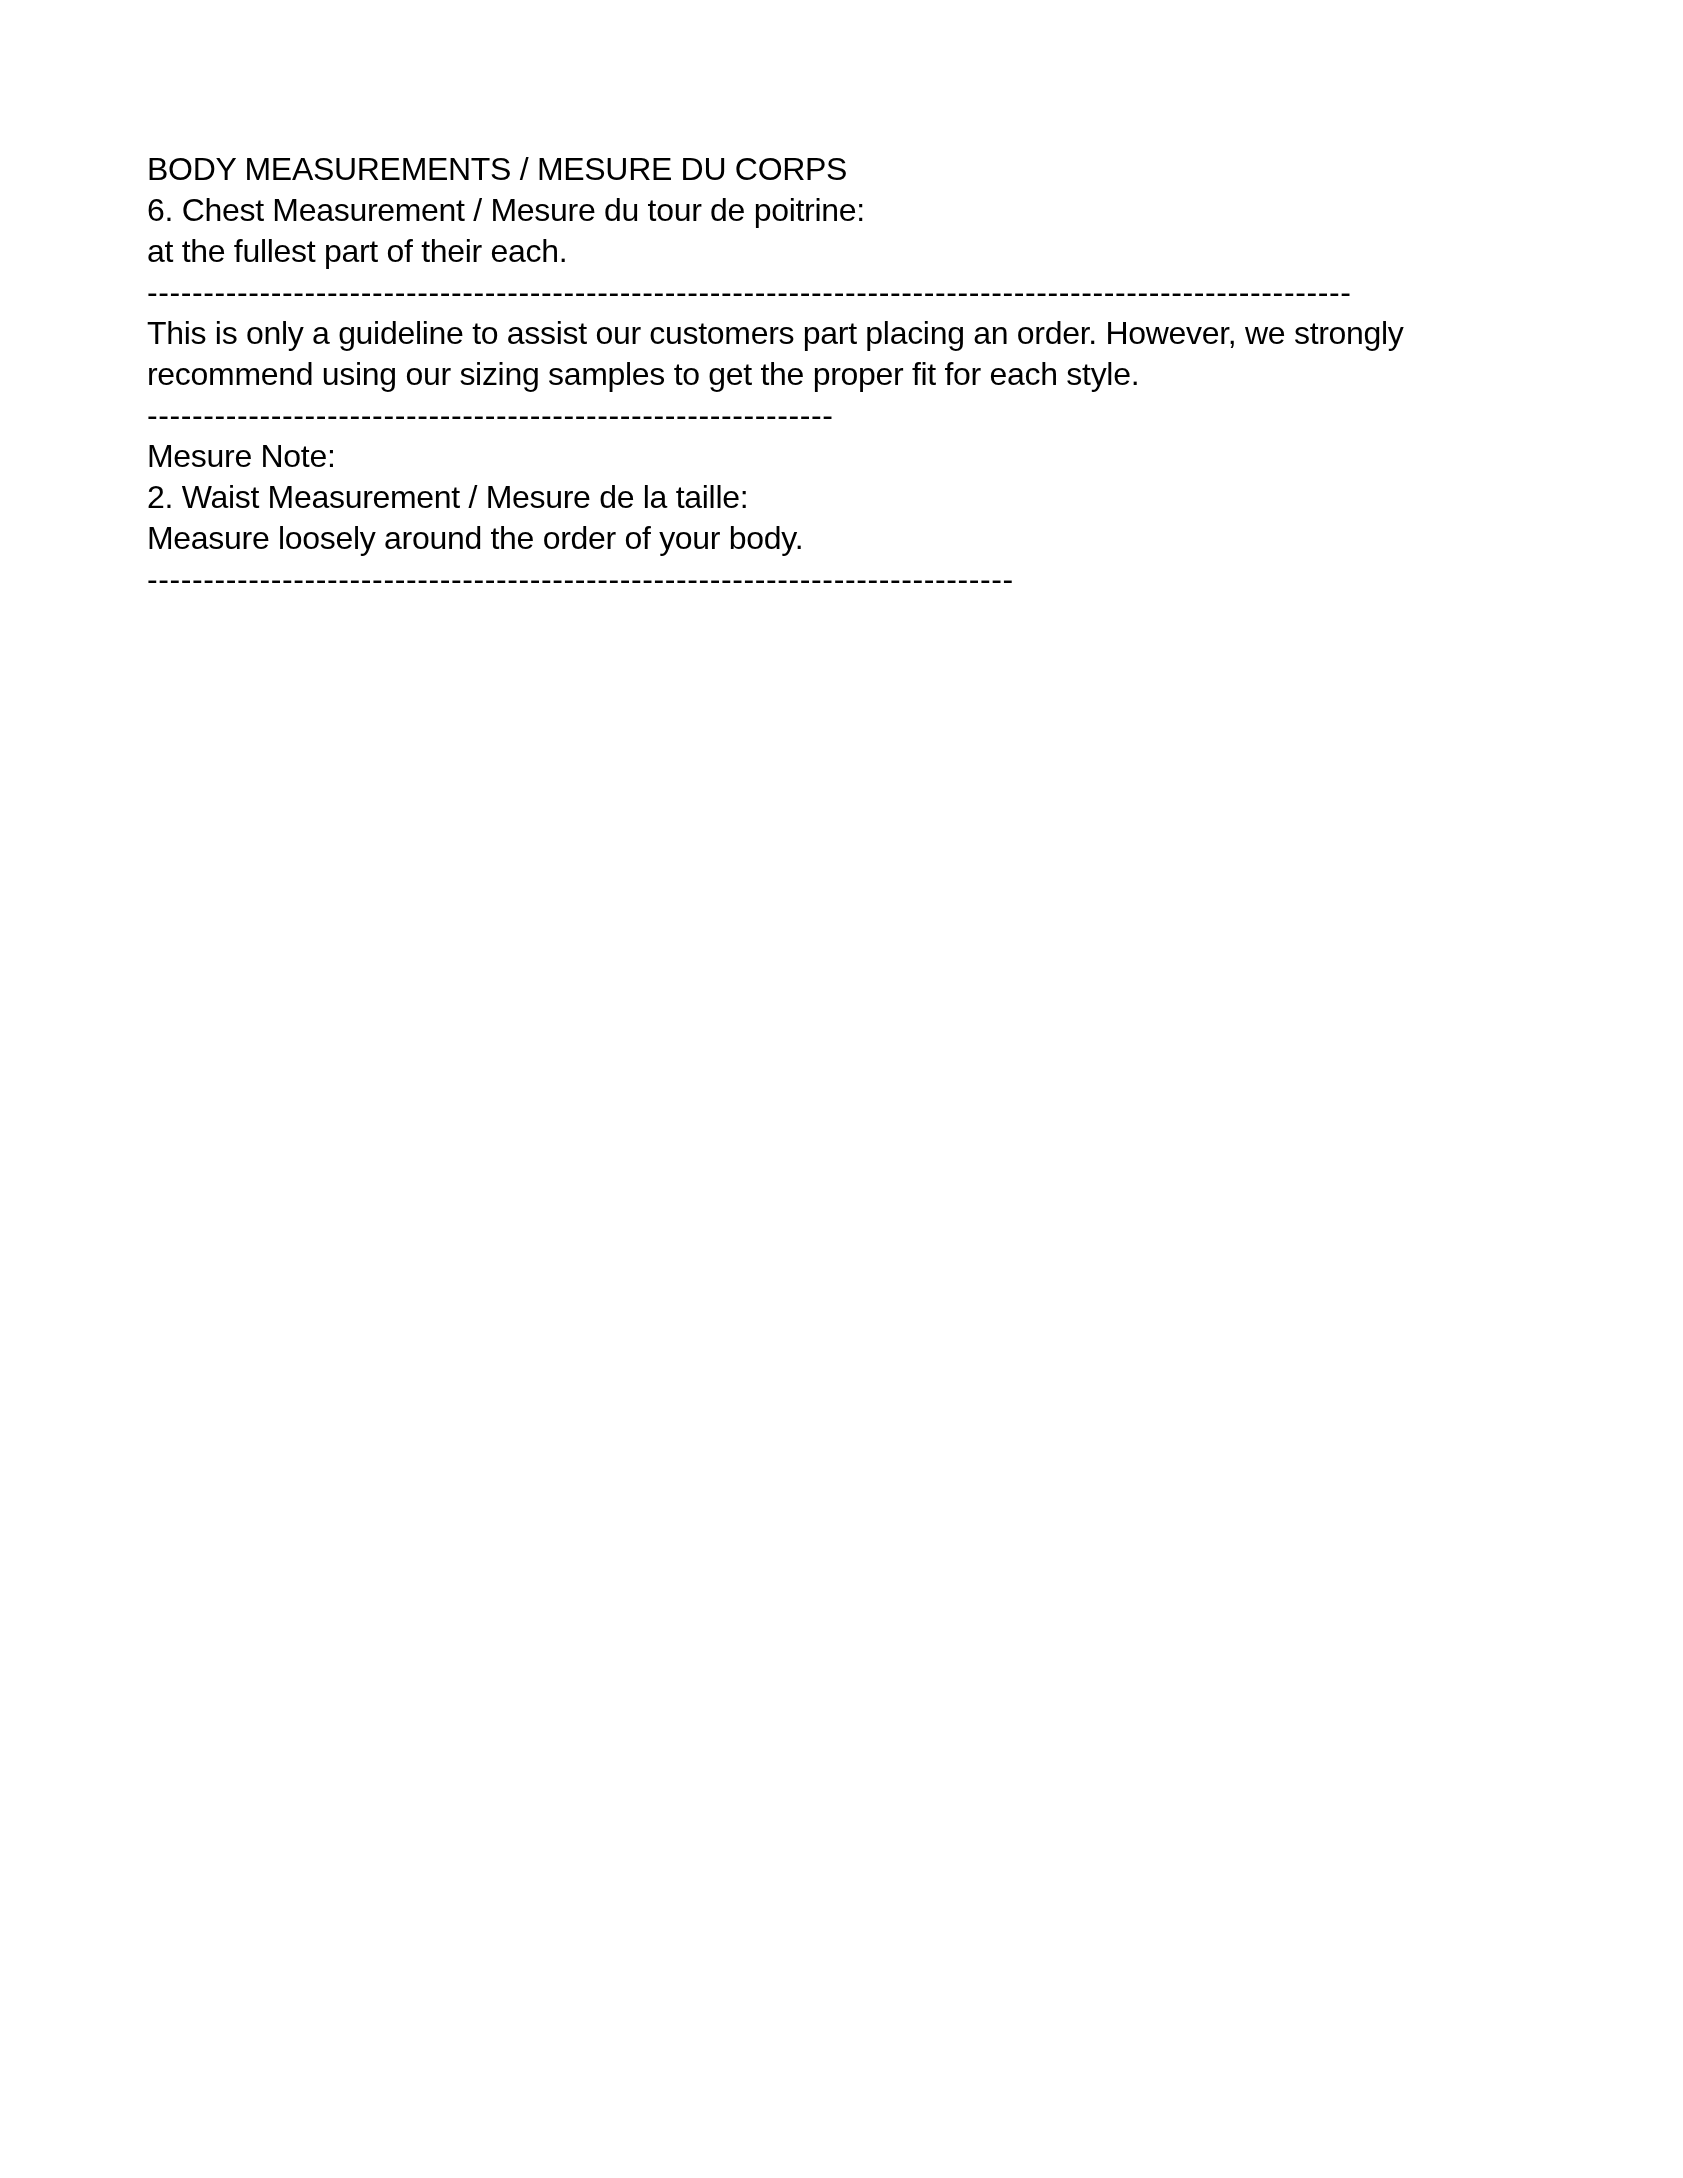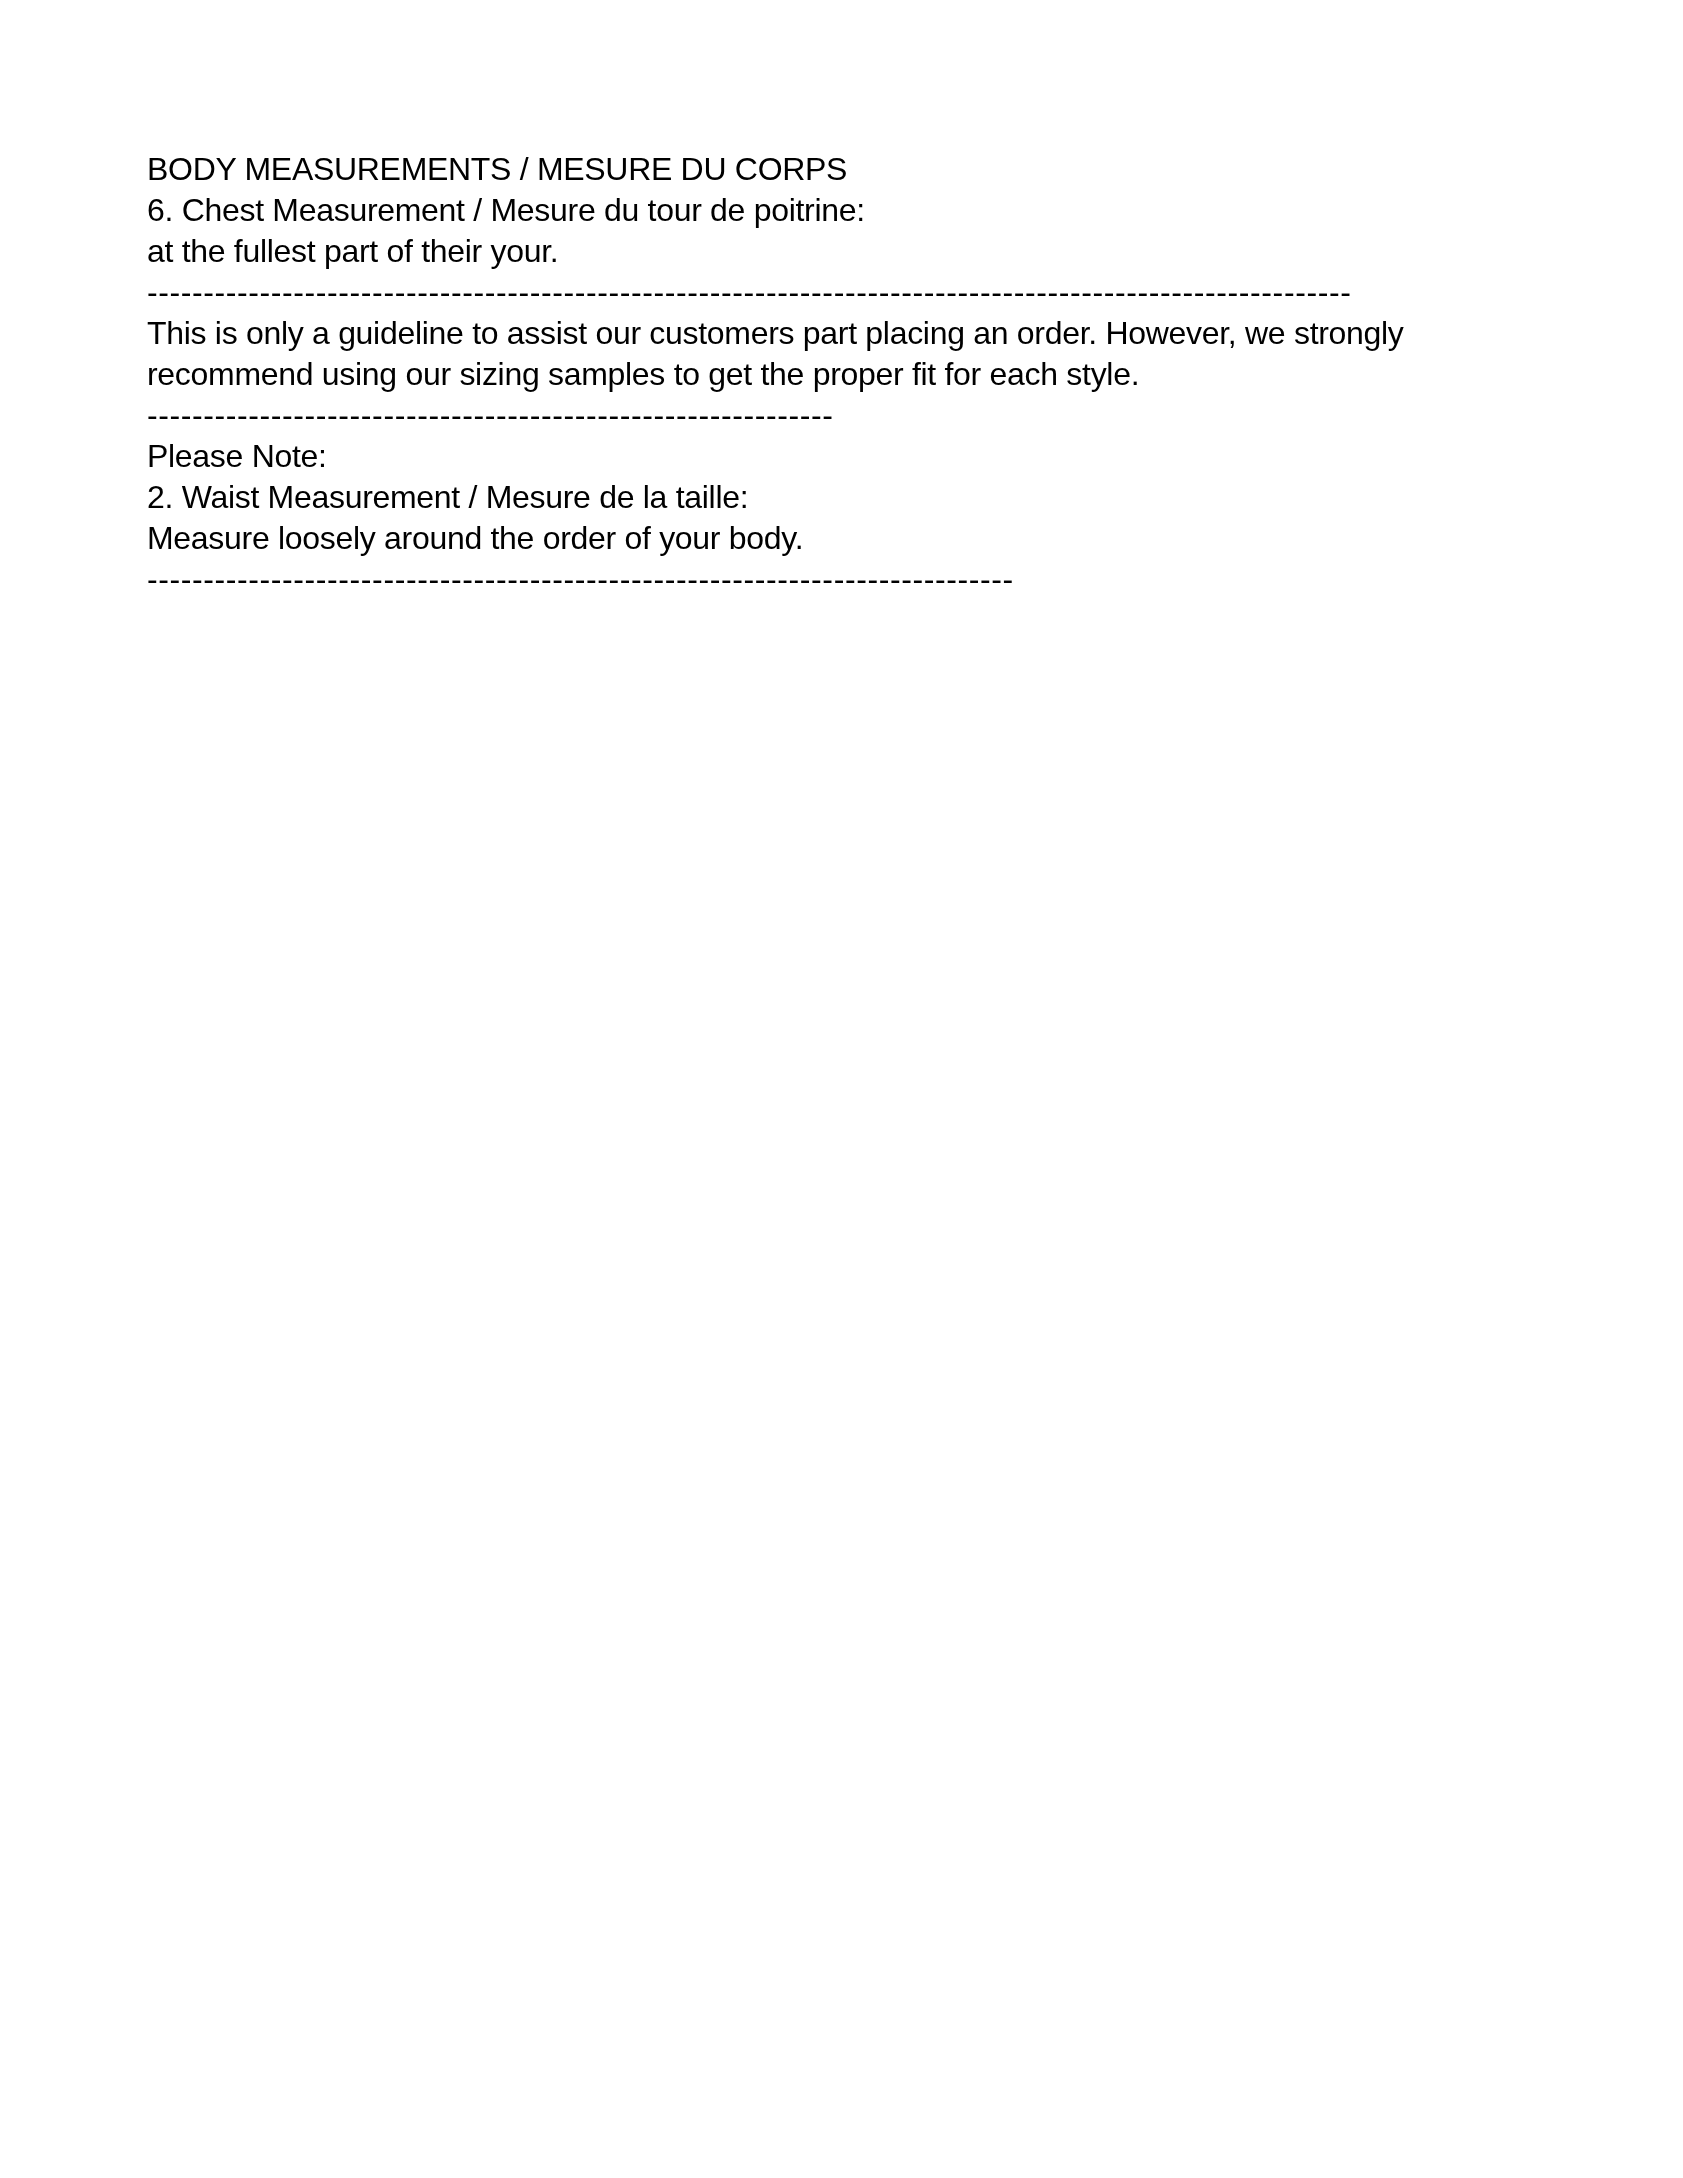--- a/index.html
+++ b/index.html
@@ -30,23 +30,23 @@
     letter-spacing: 0.6px;
     overflow: hidden;
   }
 </style>
 </head>
 <body>
 
 <div class="page">
   <div class="doc-line">BODY MEASUREMENTS / MESURE DU CORPS</div>
   <div class="doc-line">6. Chest Measurement / Mesure du tour de poitrine:</div>
-  <div class="doc-line">at the fullest part of their your.</div>
+  <div class="doc-line">at the fullest part of their each.</div>
   <div class="divider">-----------------------------------------------------------------------------------------------------------</div>
   <div class="doc-line">This is only a guideline to assist our customers part placing an order. However, we strongly</div>
   <div class="doc-line">recommend using our sizing samples to get the proper fit for each style.</div>
   <div class="divider">-------------------------------------------------------------</div>
-  <div class="doc-line">Please Note:</div>
+  <div class="doc-line">Mesure Note:</div>
   <div class="doc-line">2. Waist Measurement / Mesure de la taille:</div>
   <div class="doc-line">Measure loosely around the order of your body.</div>
   <div class="divider">-----------------------------------------------------------------------------</div>
 </div>
 
 
 </body></html>

